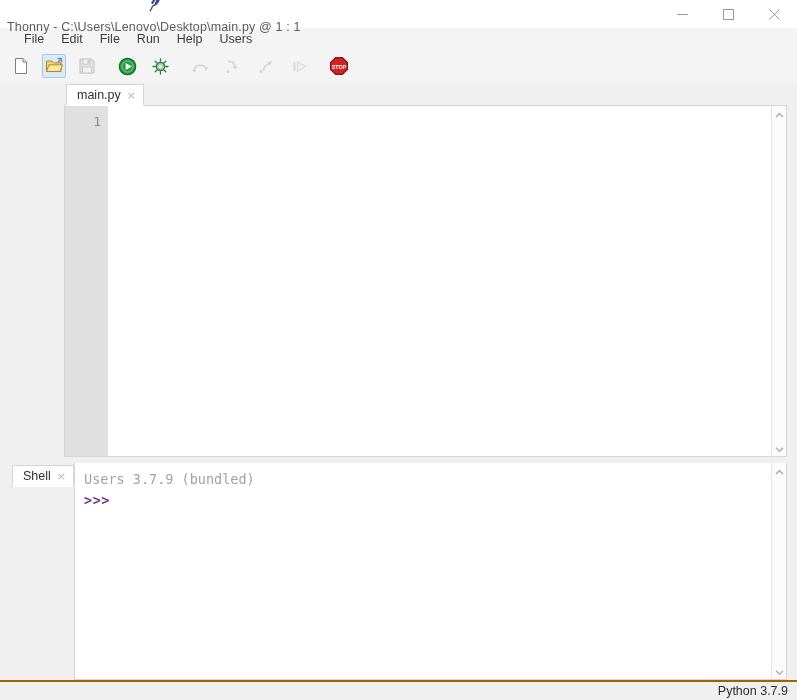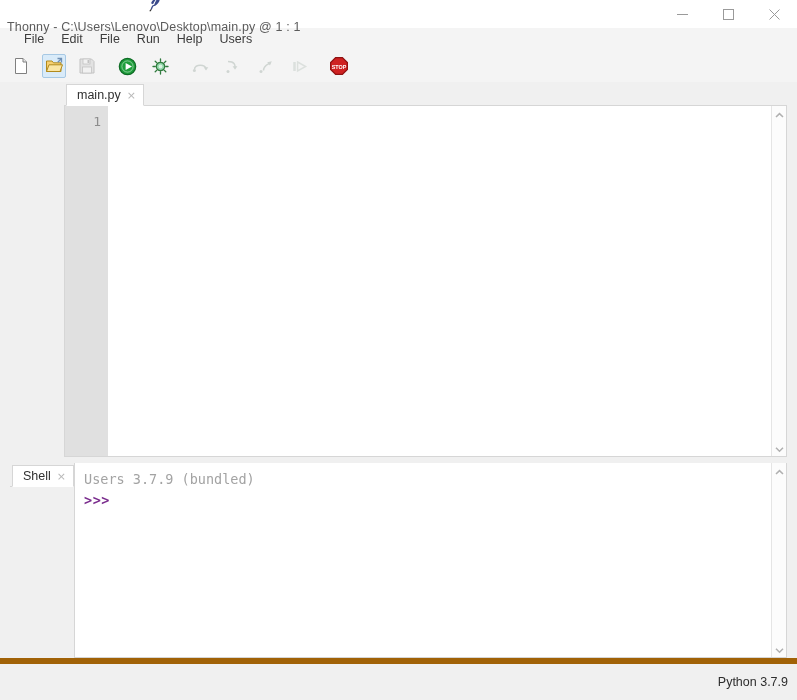--- a/index.html
+++ b/index.html
@@ -278,29 +278,29 @@
     font-family: "DejaVu Sans Mono", monospace;
     font-size: 13.5px;
     line-height: 21px;
     white-space: pre;
   }
   .shell-banner { color: #a3a3a3; }
   .shell-prompt { color: #7b2d8e; font-weight: bold; letter-spacing: 0.5px; }
 
   
   .statusbar {
-    height: 42px;
+    height: 20px;
     flex: 0 0 auto;
     background: #f0f0f0;
     display: flex;
     align-items: center;
     justify-content: flex-end;
     padding-right: 9px;
     box-sizing: border-box;
-    border-top: 6px solid #a16207;
+    border-top: 2px solid #a16207;
   }
   .status-text {
     font-size: 12.5px;
     color: #2d2d2d;
     white-space: nowrap;
   }
 </style>
 </head>
 <body>
 

